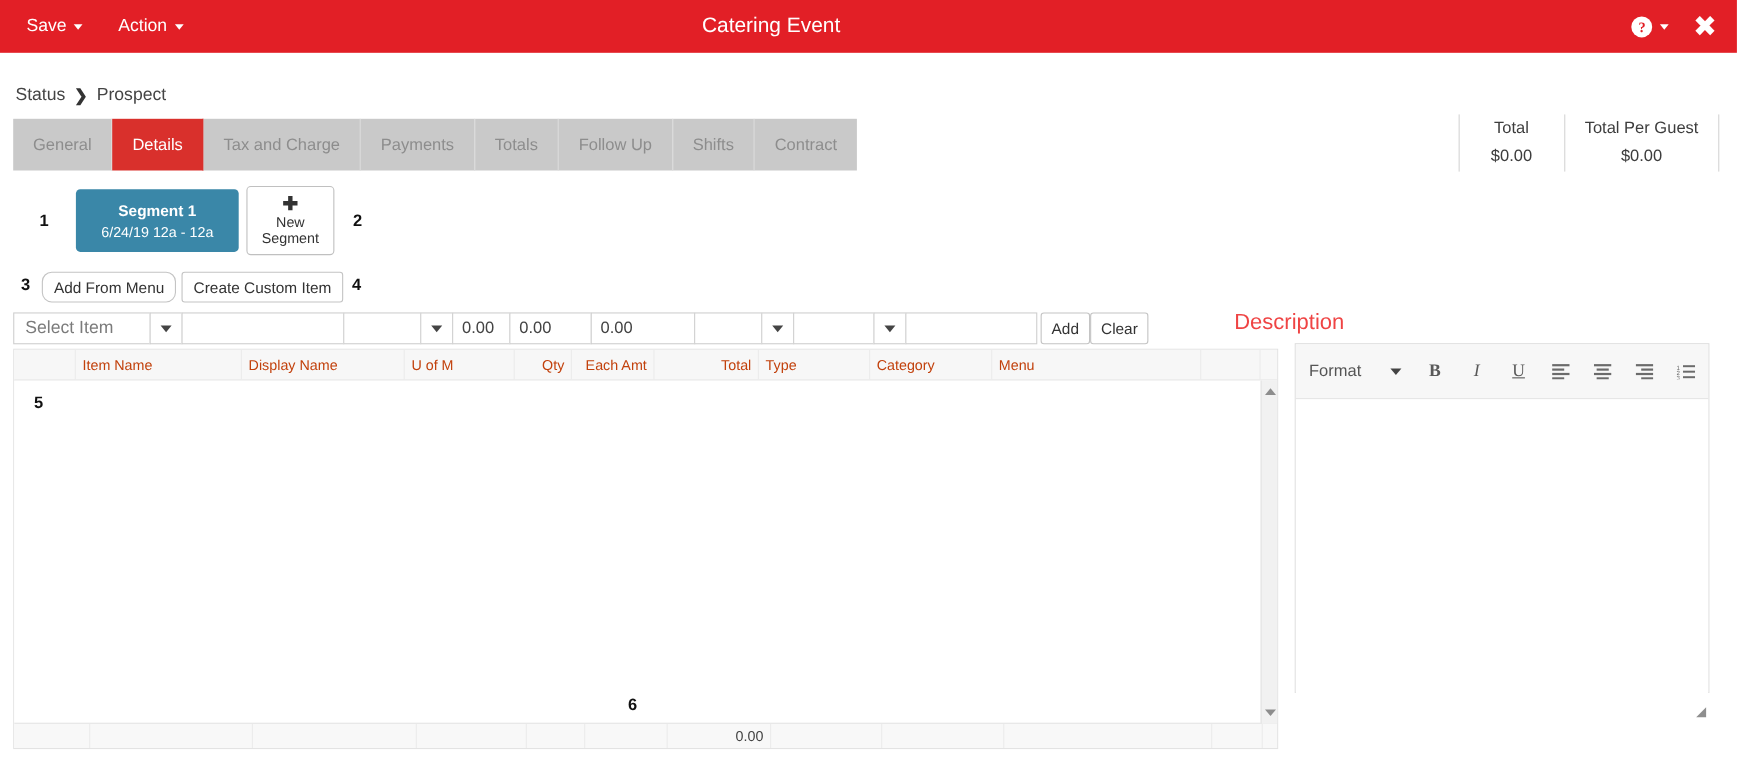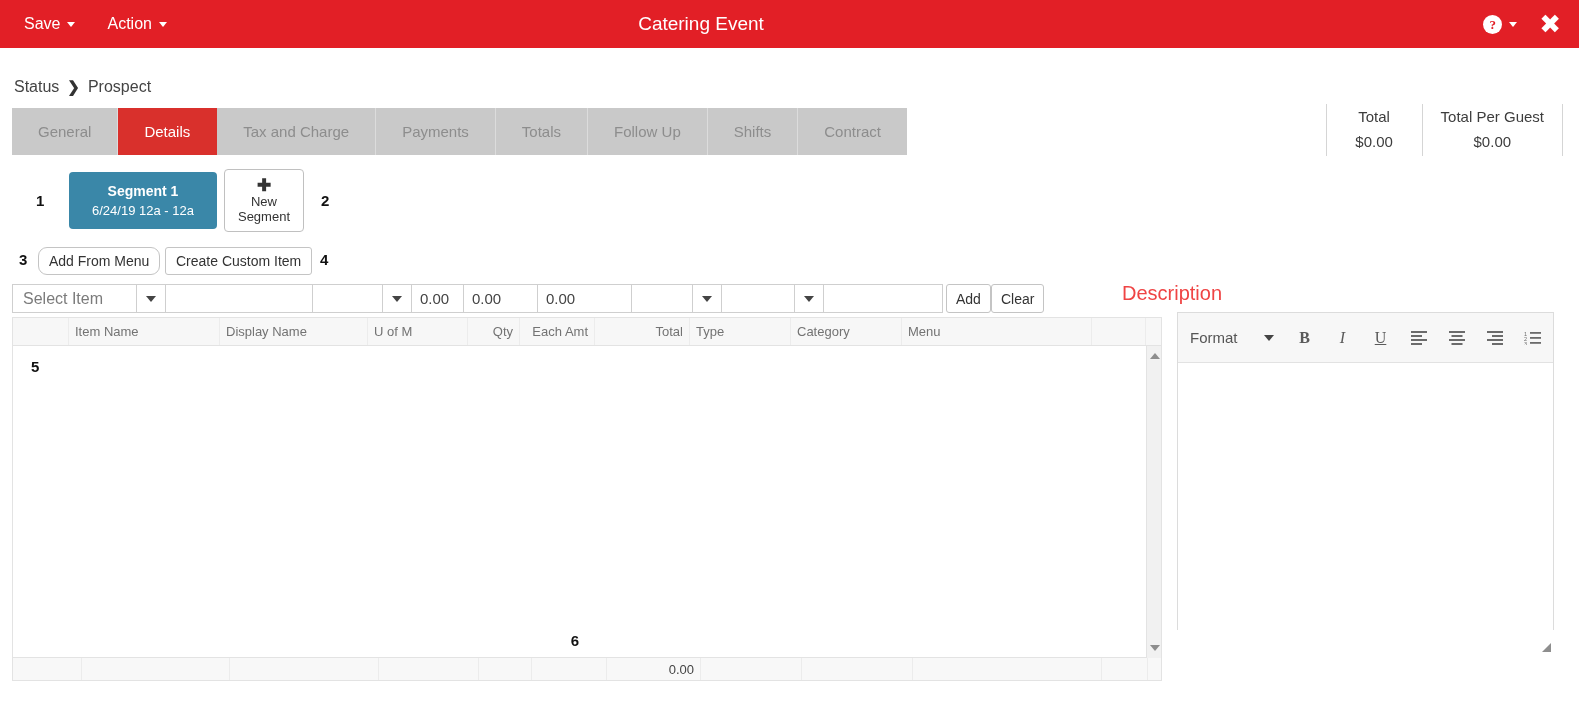--- a/index.html
+++ b/index.html
@@ -71,21 +71,21 @@
 
   
   .tabs {
     position: absolute; left: 12px; top: 108px;
     height: 47px; display: flex;
   }
   .tab {
     background: #c9c9c9; color: #8d8d8d;
     font-size: 15px;
     display: flex; align-items: center; justify-content: center;
-    padding: 0 26px; height: 47px;
+    padding: 0 18px; height: 47px;
     border-right: 1px solid #dcdcdc;
     cursor: pointer; white-space: nowrap;
   }
   .tab.active { background: #d9302c; color: #ffffff; border-right-color: #d9302c; }
   .tab:last-child { border-right: none; }
 
   
   .totals {
     position: absolute; right: 16px; top: 104px;
     display: flex; align-items: stretch;
@@ -183,21 +183,21 @@
     position: absolute; left: 12px; top: 317px;
     width: 1150px; height: 364px;
     border: 1px solid #e3e3e3;
     background: #ffffff;
   }
   .grid-head {
     display: flex; height: 28px;
     background: #f7f7f7; border-bottom: 1px solid #e3e3e3;
   }
   .gh {
-    font-size: 13px; color: #737373;
+    font-size: 13px; color: #c2410c;
     display: flex; align-items: center;
     padding: 0 6px;
     border-right: 1px solid #ececec;
     overflow: hidden; white-space: nowrap;
   }
   .gh.right { justify-content: flex-end; }
   .grid-body {
     position: relative;
     height: 312px;
     background: #ffffff;

